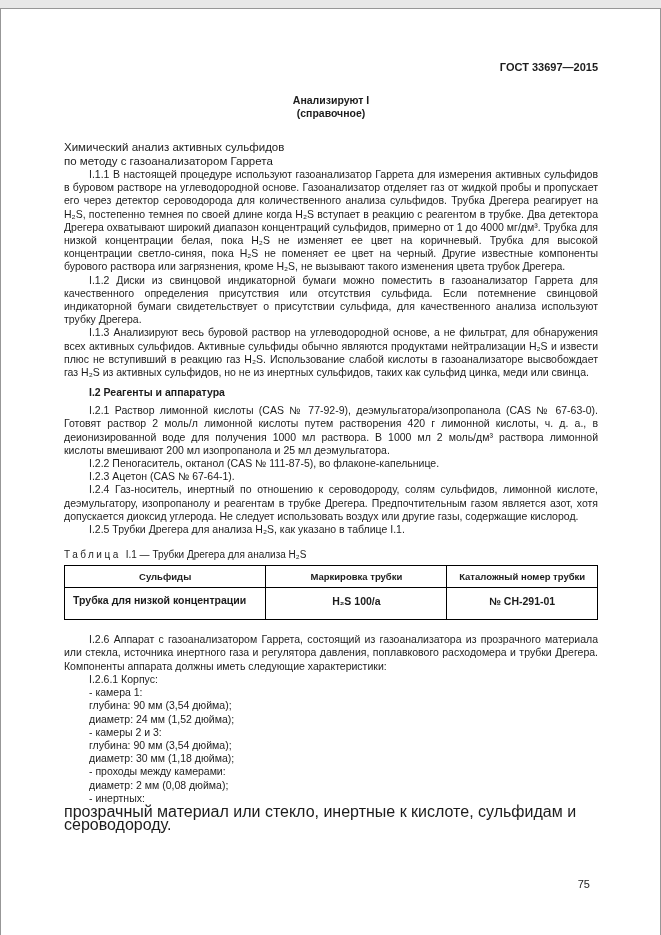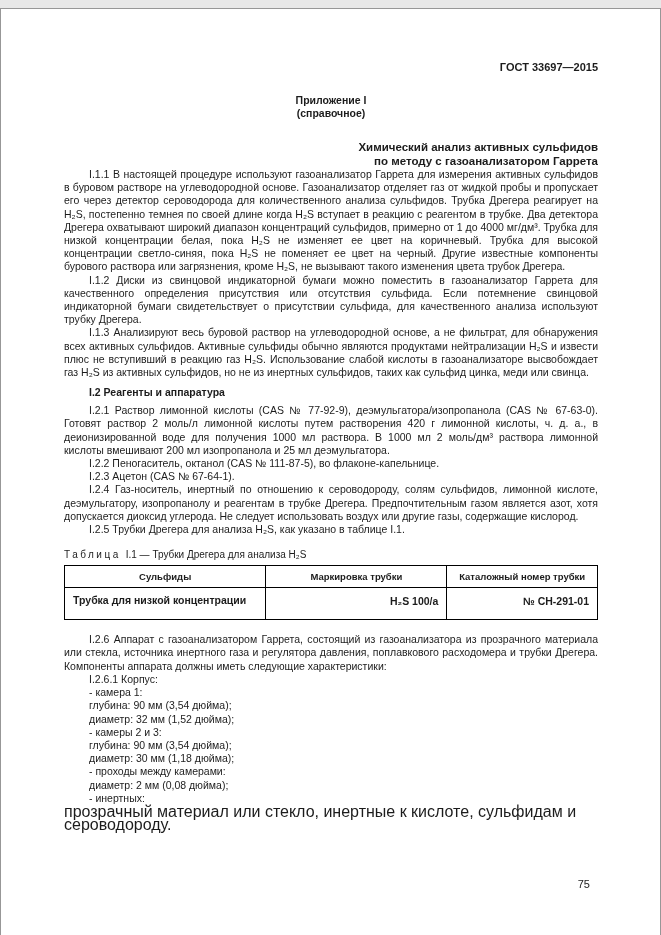--- a/index.html
+++ b/index.html
@@ -24,23 +24,23 @@
   }
   .appendix {
     margin-top: 20px;
     text-align: center;
     font-size: 10.5px;
     font-weight: bold;
     line-height: 13px;
   }
   .title {
     margin-top: 20px;
-    text-align: right;
+    text-align: left;
     font-size: 11.5px;
-    font-weight: bold;
+    font-weight: normal;
     line-height: 14px;
   }
   .section-heading {
     font-size: 10.5px;
     font-weight: bold;
     padding-left: 25px;
     line-height: 13px;
   }
   .heading-principle { margin: 26px 0 5px 0; }
   .heading-reagents  { margin: 7px 0 5px 0; }
@@ -77,21 +77,21 @@
   table.drager-table td {
     padding: 6px 8px 12px 8px;
     text-align: center;
     vertical-align: top;
     line-height: 13px;
   }
   table.drager-table td.cell-left { text-align: left; }
   .col-sulfide { width: 38%; }
   .col-marking { width: 34%; }
   .col-catalog { width: 28%; }
-  table.drager-table td:not(.cell-left) { vertical-align: middle; padding-bottom: 10px; text-align: right; }
+  table.drager-table td:not(.cell-left) { vertical-align: middle; padding-bottom: 10px; }
   p.apparatus-intro { margin-top: 13px; }
   .spec-line {
     font-size: 10.5px;
     line-height: 13.2px;
     margin-left: 25px;
   }
   .spec-last {
     font-size: 16px;
     line-height: 13.2px;
   }
@@ -103,21 +103,21 @@
   }
 </style>
 </head>
 <body>
 
 <div class="page">
 
   <div class="doc-number">ГОСТ 33697—2015</div>
 
   <div class="appendix">
-    <div>Приложение I</div>
+    <div>Анализируют I</div>
     <div>(справочное)</div>
   </div>
 
   <div class="title">
     <div>Химический анализ активных сульфидов</div>
     <div>по методу с газоанализатором Гаррета</div>
   </div>
 
   <p class="body">I.1.1 В настоящей процедуре используют газоанализатор Гаррета для измерения активных сульфидов в буровом растворе на углеводородной основе. Газоанализатор отделяет газ от жидкой пробы и пропускает его через детектор сероводорода для количественного анализа сульфидов. Трубка Дрегера реагирует на H₂S, постепенно темнея по своей длине когда H₂S вступает в реакцию с реагентом в трубке. Два детектора Дрегера охватывают широкий диапазон концентраций сульфидов, примерно от 1 до 4000 мг/дм³. Трубка для низкой концентрации белая, пока H₂S не изменяет ее цвет на коричневый. Трубка для высокой концентрации светло-синяя, пока H₂S не поменяет ее цвет на черный. Другие известные компоненты бурового раствора или загрязнения, кроме H₂S, не вызывают такого изменения цвета трубок Дрегера.</p>
   <p class="body">I.1.2 Диски из свинцовой индикаторной бумаги можно поместить в газоанализатор Гаррета для качественного определения присутствия или отсутствия сульфида. Если потемнение свинцовой индикаторной бумаги свидетельствует о присутствии сульфида, для качественного анализа используют трубку Дрегера.</p>
@@ -149,21 +149,21 @@
         <td>№ CH-291-01</td>
       </tr>
     </tbody>
   </table>
 
   <p class="body apparatus-intro">I.2.6 Аппарат с газоанализатором Гаррета, состоящий из газоанализатора из прозрачного материала или стекла, источника инертного газа и регулятора давления, поплавкового расходомера и трубки Дрегера. Компоненты аппарата должны иметь следующие характеристики:</p>
 
   <div class="spec-line">I.2.6.1 Корпус:</div>
   <div class="spec-line">- камера 1:</div>
   <div class="spec-line">глубина: 90 мм (3,54 дюйма);</div>
-  <div class="spec-line">диаметр: 32 мм (1,52 дюйма);</div>
+  <div class="spec-line">диаметр: 24 мм (1,52 дюйма);</div>
   <div class="spec-line">- камеры 2 и 3:</div>
   <div class="spec-line">глубина: 90 мм (3,54 дюйма);</div>
   <div class="spec-line">диаметр: 30 мм (1,18 дюйма);</div>
   <div class="spec-line">- проходы между камерами:</div>
   <div class="spec-line">диаметр: 2 мм (0,08 дюйма);</div>
   <div class="spec-line">- инертных:</div>
   <div class="spec-last">прозрачный материал или стекло, инертные к кислоте, сульфидам и сероводороду.</div>
 
   <div class="page-number">75</div>
 

